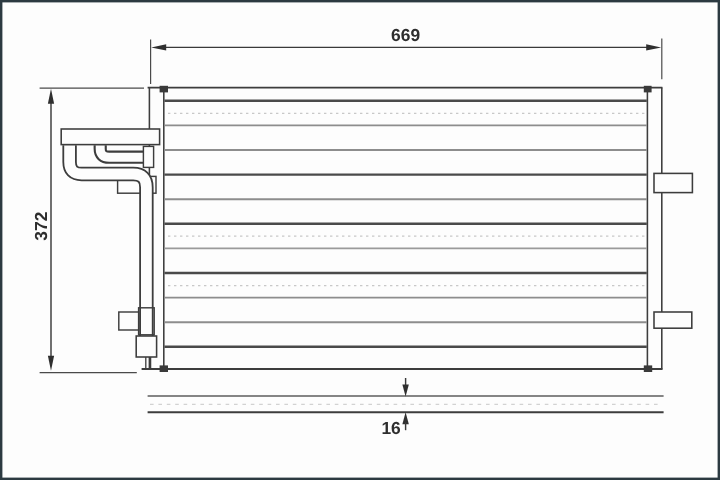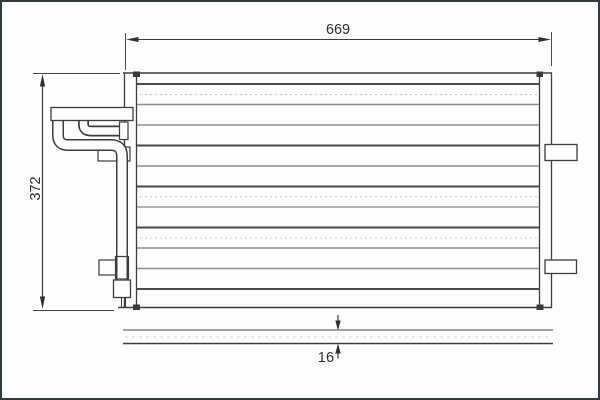--- a/index.html
+++ b/index.html
@@ -2,20 +2,21 @@
 <html><head>
 <meta charset="utf-8">
 <style>
   html,body{margin:0;padding:0;background:#ffffff;}
   .stage{
     position:relative;
     width:600px;height:400px;
     background:#eab308;
     font-family:"Liberation Sans", sans-serif;
     overflow:hidden;
+    font-weight:bold;
   }
   .stage svg{display:block;}
   text{
     font-family:"Liberation Sans", sans-serif;
     font-size:14.5px;
     fill:#2e2e2e;
   }
 </style>
 </head>
 <body>

